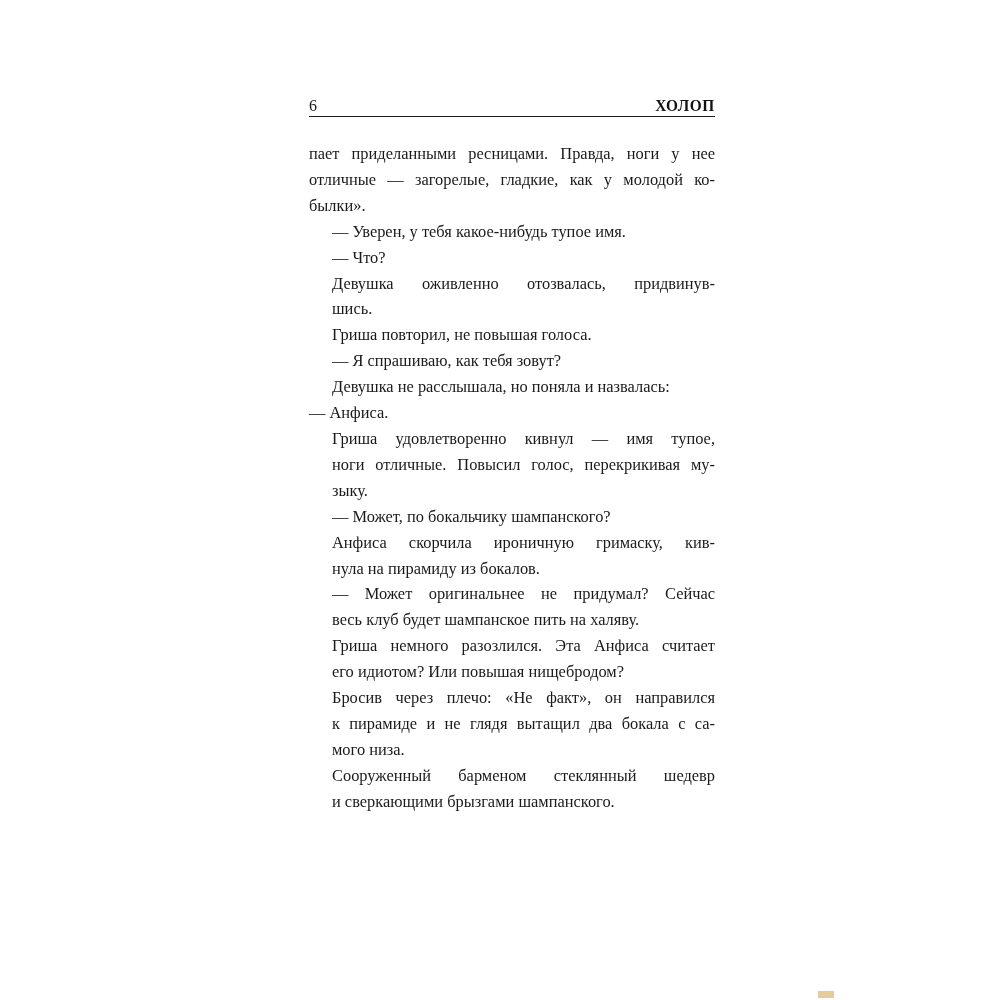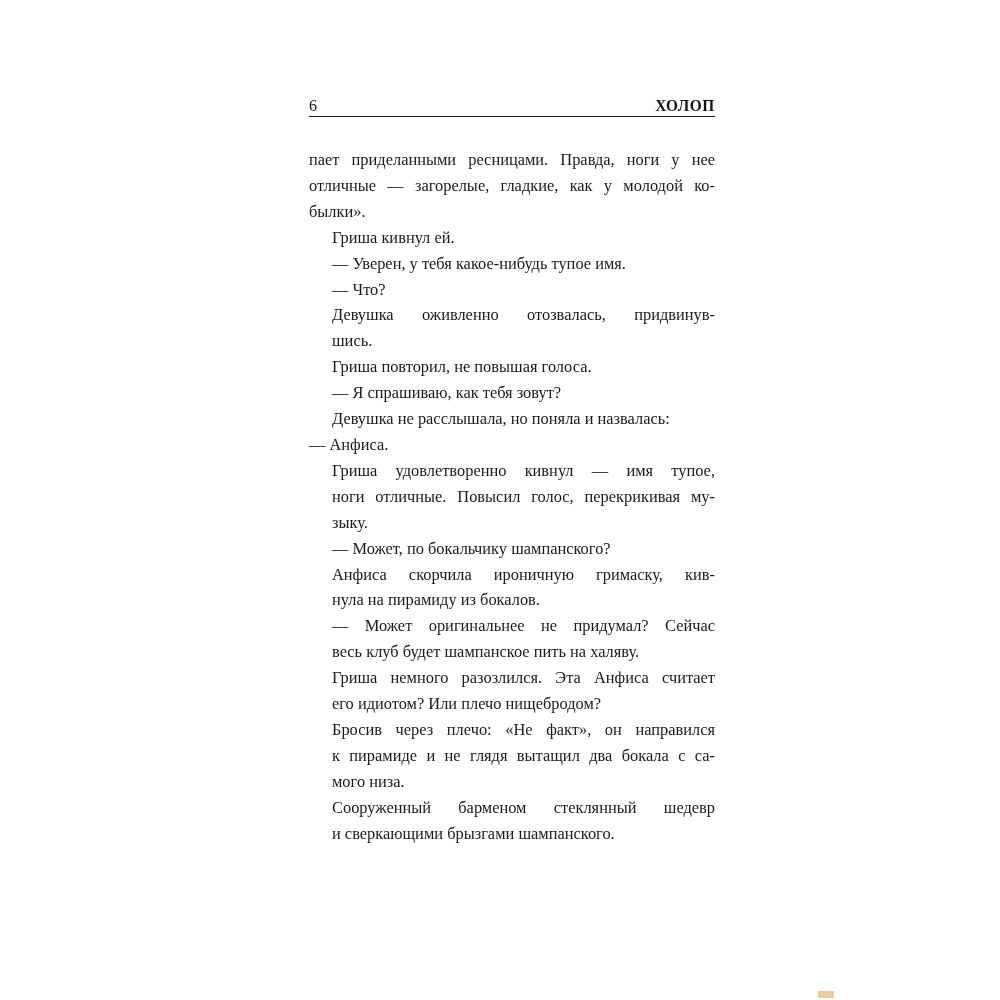--- a/index.html
+++ b/index.html
@@ -61,21 +61,21 @@
     transform-origin: right bottom;
   }
   .rule {
     height: 0;
     border-top: 1.4px solid #1a1a1a;
     margin-top: 0px;
   }
 
   
   .body {
-    margin-top: 30px;
+    margin-top: 24px;
     font-size: 16.4px;
     line-height: 25.9px;
     text-align: justify;
     text-justify: inter-word;
     color: #1a1a1a;
     hyphens: none;
   }
   .body p {
     margin: 0;
     text-indent: 23px;
@@ -122,23 +122,20 @@
     <div class="rule" style="border-top-color: rgb(26, 26, 26);"></div>
 
     <div class="body">
 
       <p class="noindent">
         <span class="just">пает приделанными ресницами. Правда, ноги у нее</span>
         <span class="just">отличные — загорелые, гладкие, как у молодой ко-</span>
         <span class="flush">былки».</span>
       </p>
 
-      <p>
-        <span class="flush" style="text-indent:23px">Гриша кивнул ей.</span>
-      </p>
 
       <p>
         <span class="flush" style="text-indent:23px">—  Уверен, у тебя какое-нибудь тупое имя.</span>
       </p>
 
       <p>
         <span class="flush" style="text-indent:23px">—  Что?</span>
       </p>
 
       <p>
@@ -177,21 +174,21 @@
         <span class="flush">нула на пирамиду из бокалов.</span>
       </p>
 
       <p>
         <span class="just" style="text-indent:23px">—  Может оригинальнее не придумал? Сейчас</span>
         <span class="flush">весь клуб будет шампанское пить на халяву.</span>
       </p>
 
       <p>
         <span class="just" style="text-indent:23px">Гриша немного разозлился. Эта Анфиса считает</span>
-        <span class="flush">его идиотом? Или плечо нищебродом?</span>
+        <span class="flush">его идиотом? Или повышая нищебродом?</span>
       </p>
 
       <p>
         <span class="just" style="text-indent:23px">Бросив через плечо: «Не факт», он направился</span>
         <span class="just">к пирамиде и не глядя вытащил два бокала с са-</span>
         <span class="flush">мого низа.</span>
       </p>
 
       <p>
         <span class="just" style="text-indent:23px">Сооруженный барменом стеклянный шедевр</span>

